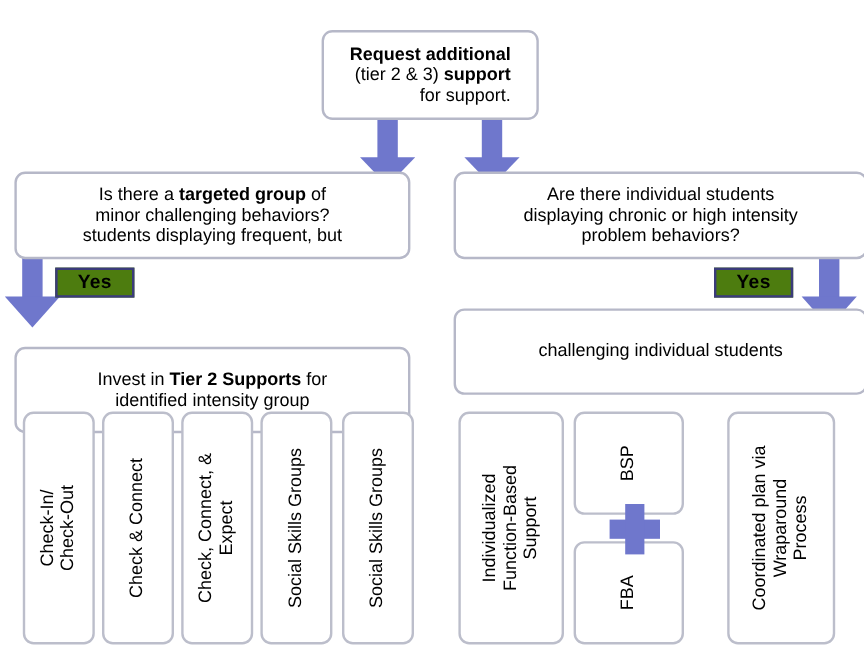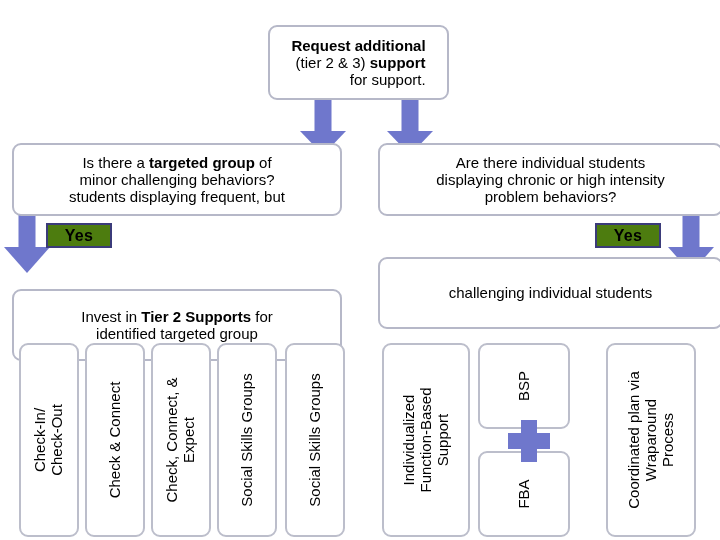--- a/index.html
+++ b/index.html
@@ -180,21 +180,21 @@
     <div class="shaft" style="top:0;width:17px;height:52px;"></div>
     <div class="head" style="top:49px;border-left-width:23px;border-right-width:23px;border-top-width:26px;"></div>
   </div>
 
   <div class="yes-chip" id="yes-left">Yes</div>
   <div class="yes-chip" id="yes-right">Yes</div>
 
   <div class="box" id="invest-left">
     <div>
       <span class="iline"><span>Invest in </span><b>Tier 2 Supports</b><span> for</span></span>
-      <span class="iline">identified targeted group</span>
+      <span class="iline">identified intensity group</span>
     </div>
   </div>
 
   <div class="box" id="invest-right">
     <div>
       <span class="iline">challenging individual students</span>
     </div>
   </div>
 
   <div class="vbox" style="left:19px;top:343px;width:60px;height:194px;">

